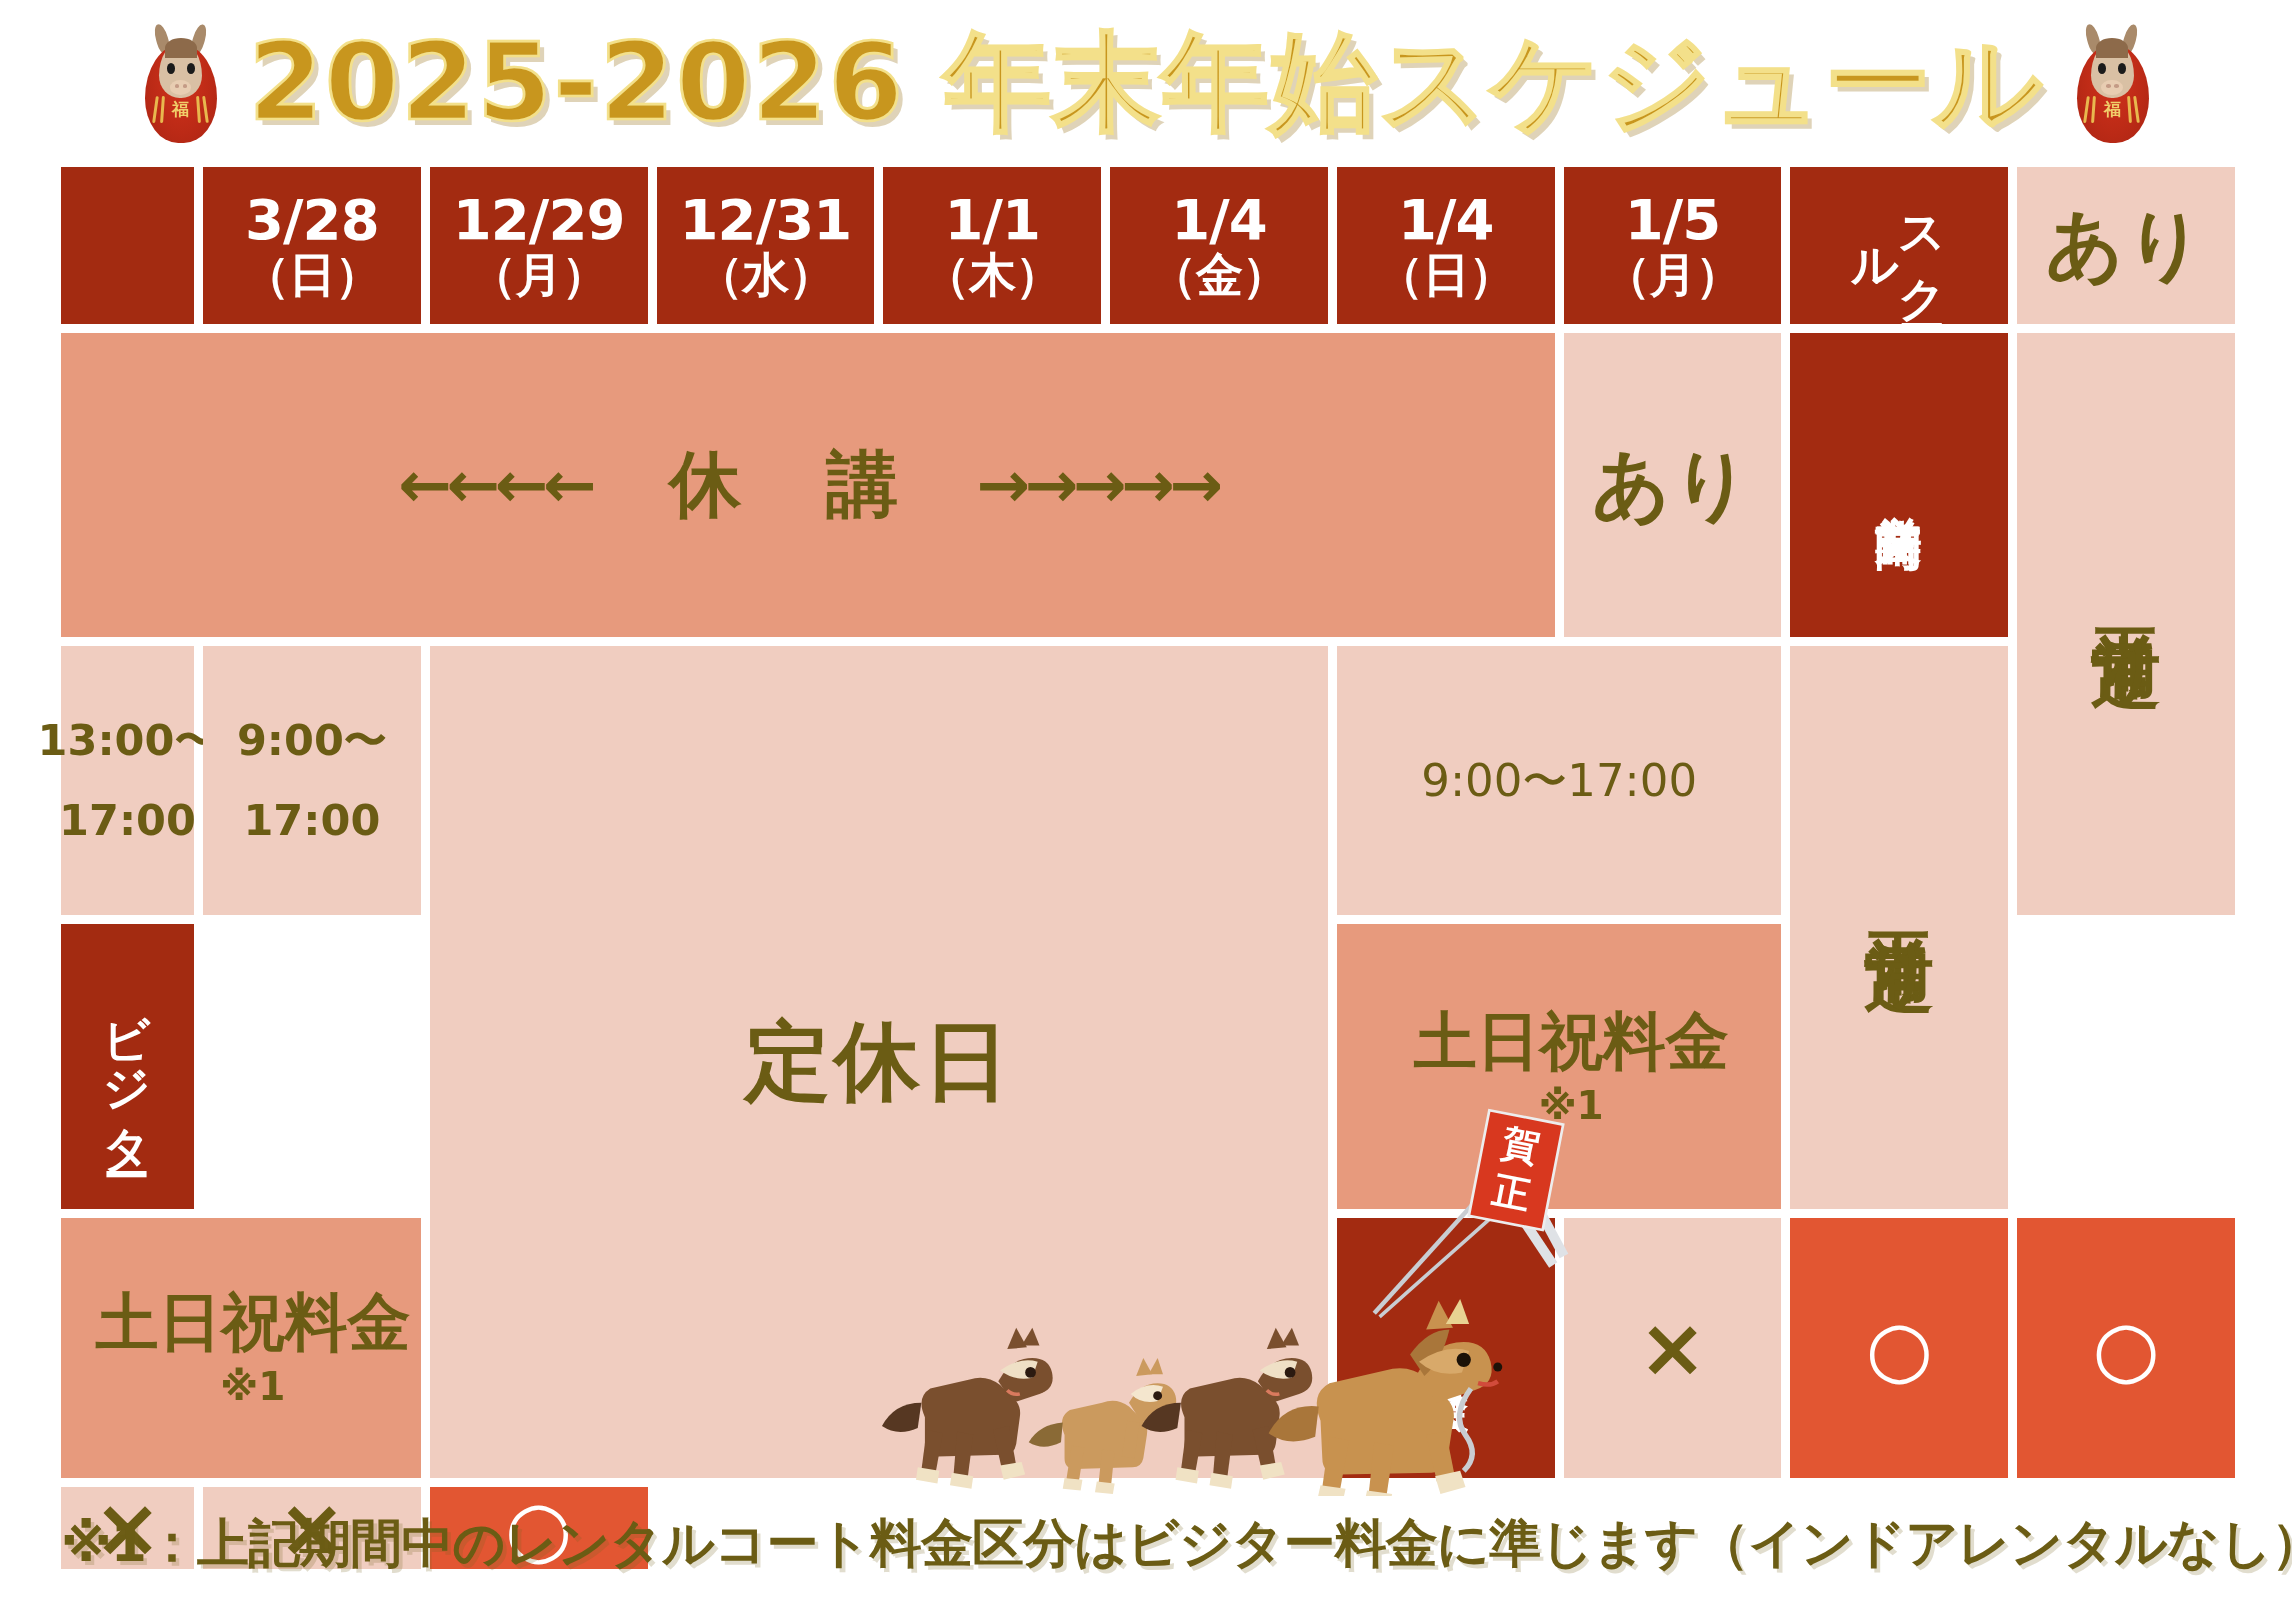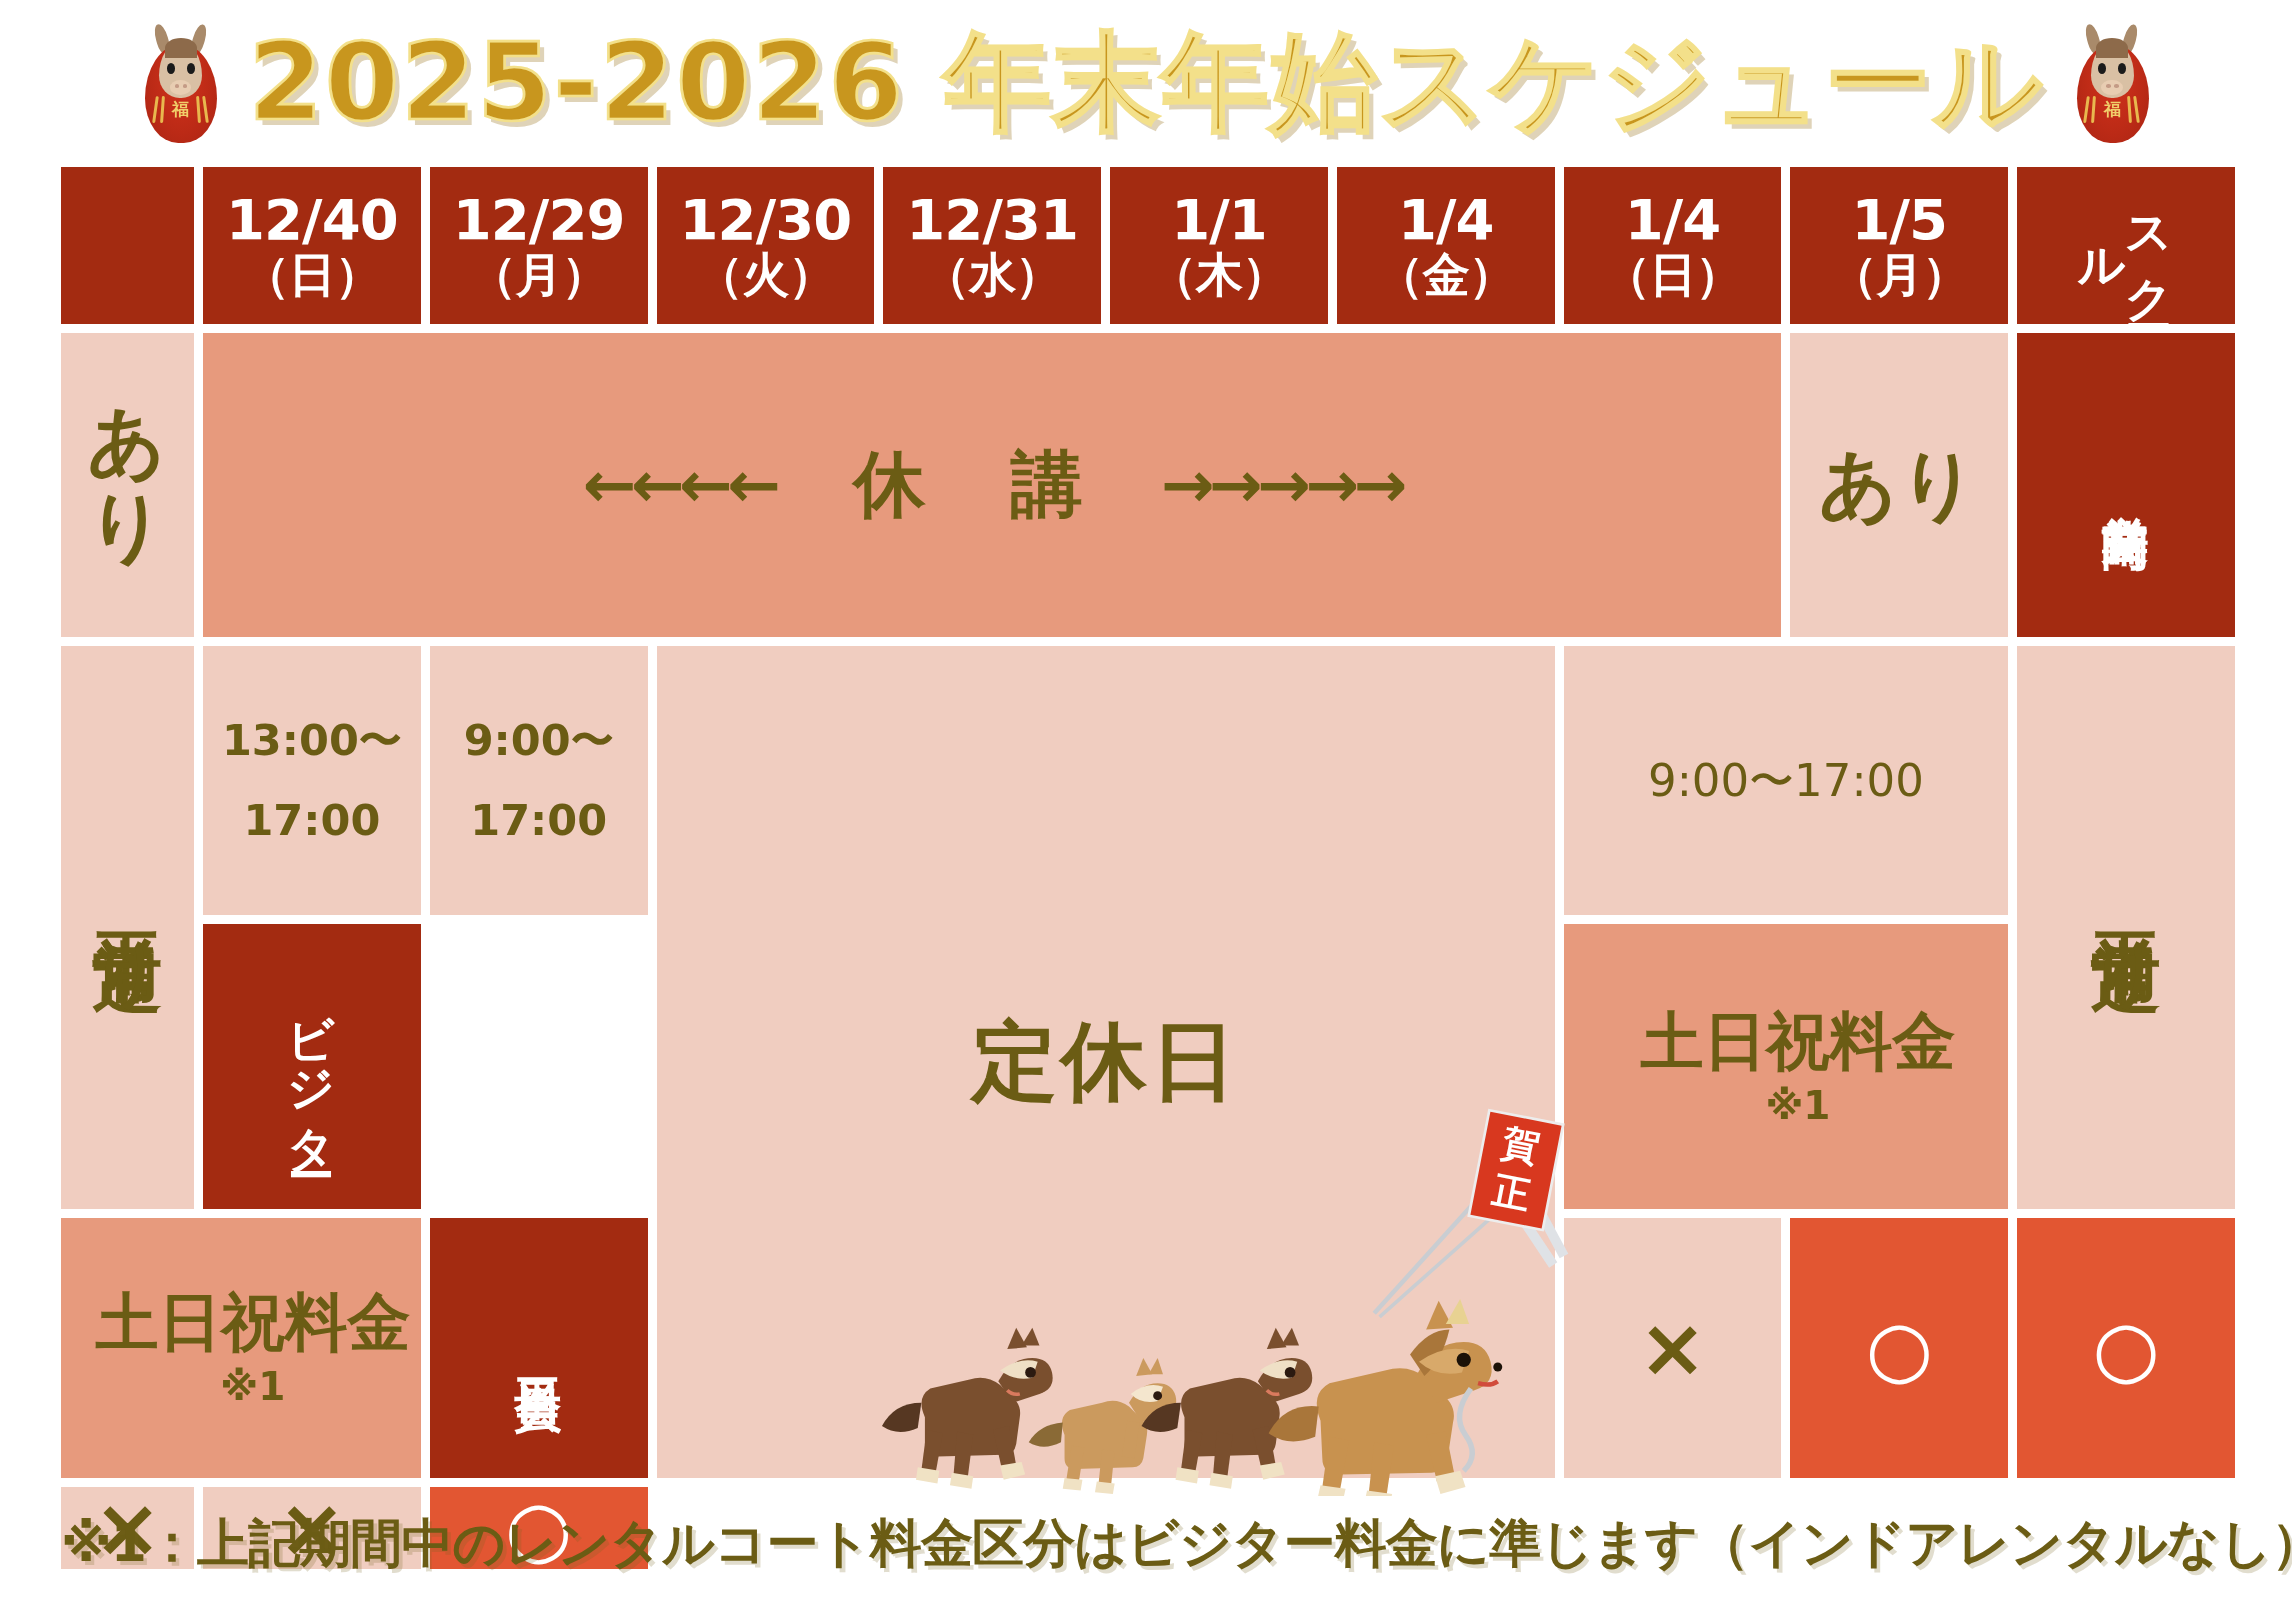--- a/index.html
+++ b/index.html
@@ -160,27 +160,24 @@
       <div class="nos l"></div>
         <div class="nos r"></div>
       <div class="fuku">福</div>
     </div>
   </div>
 
   <div class="grid">
 
     <div class="cell corner"></div>
     <div class="cell hdr">
-      <div><span>12/40</span><span class="dow">（日）</span></div>
+      <div><span>3/28</span><span class="dow">（日）</span></div>
     </div>
     <div class="cell hdr">
       <div><span>12/29</span><span class="dow">（月）</span></div>
-    </div>
-    <div class="cell hdr">
-      <div><span>12/30</span><span class="dow">（火）</span></div>
     </div>
     <div class="cell hdr">
       <div><span>12/31</span><span class="dow">（水）</span></div>
     </div>
     <div class="cell hdr">
       <div><span>1/1</span><span class="dow">（木）</span></div>
     </div>
     <div class="cell hdr">
       <div><span>1/4</span><span class="dow">（金）</span></div>
     </div>

